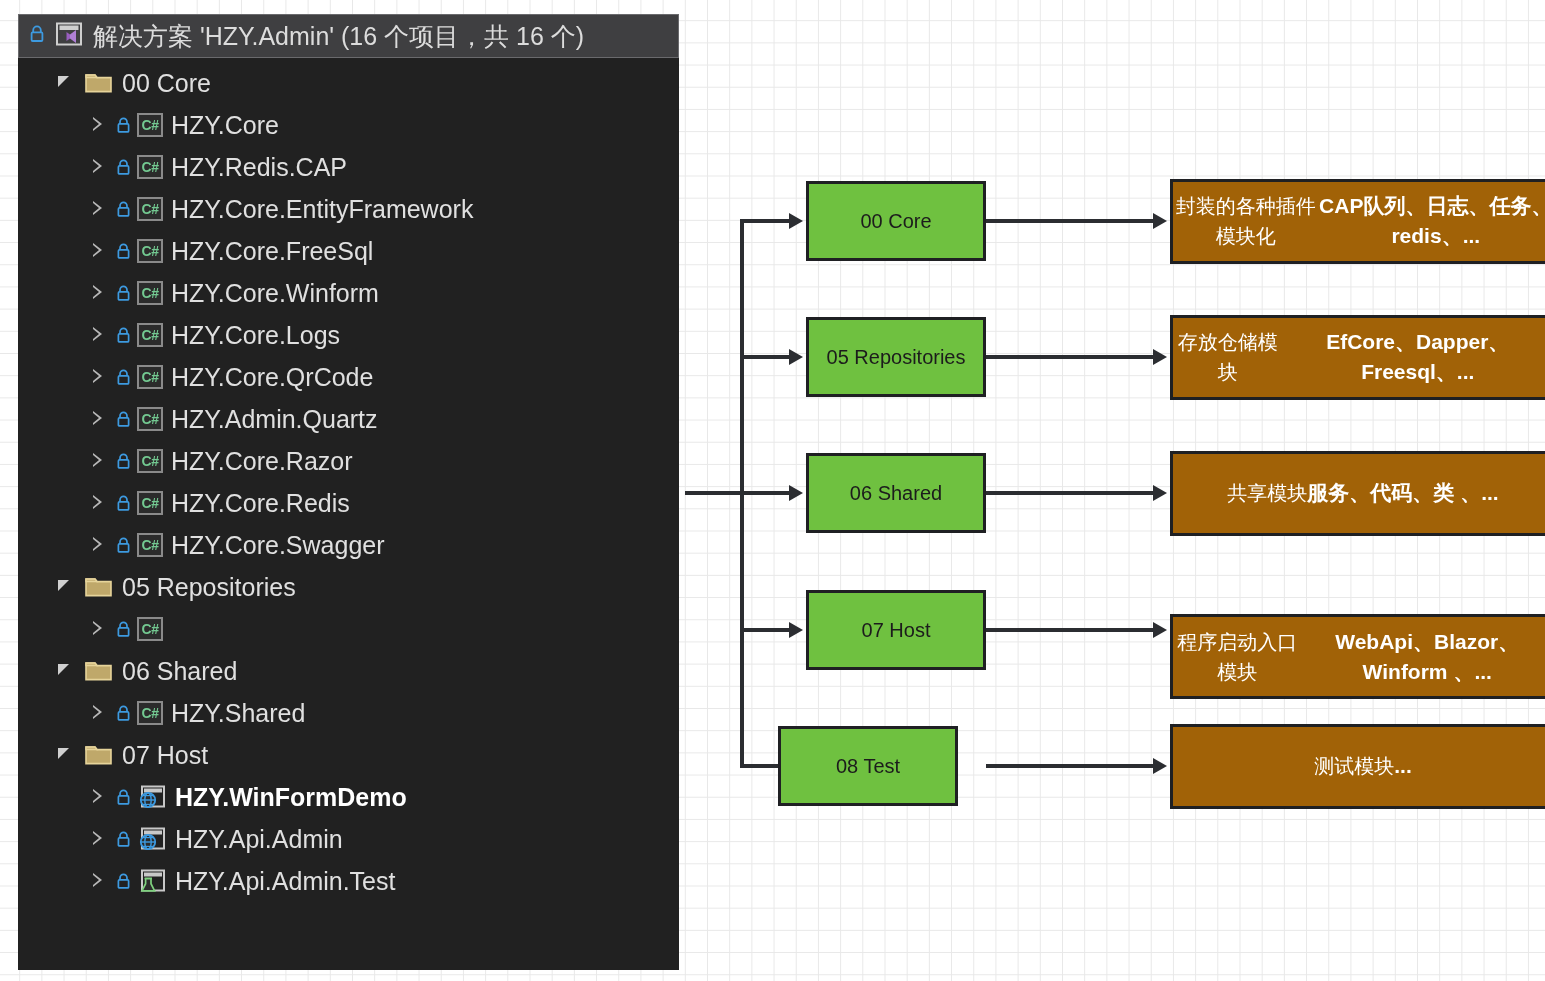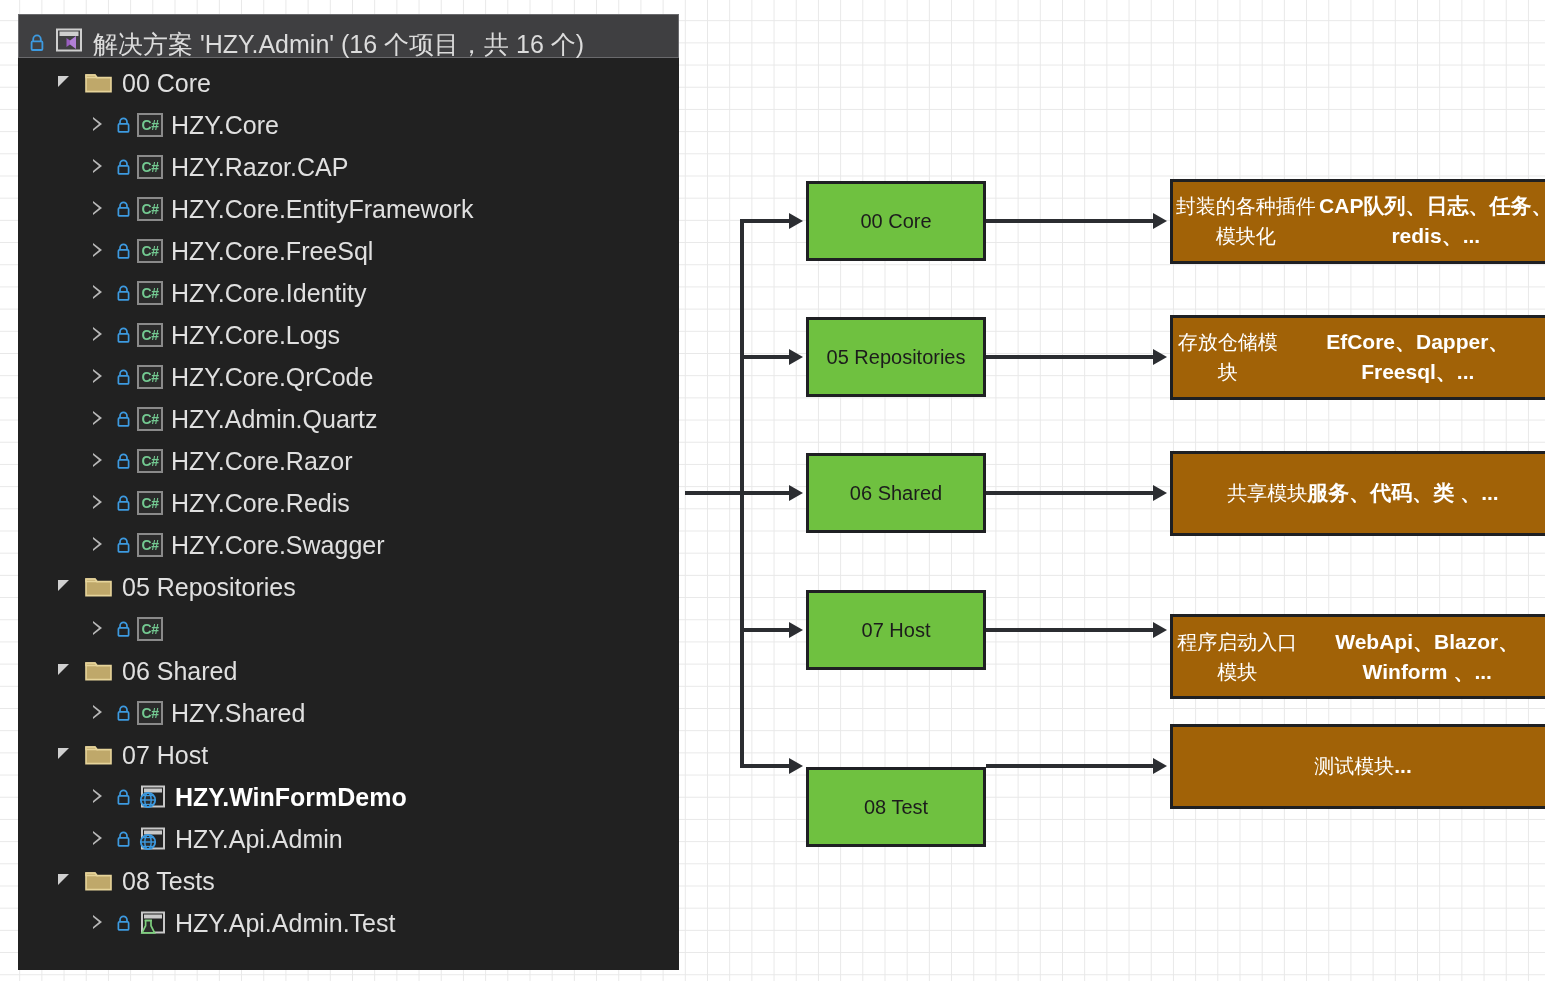--- a/index.html
+++ b/index.html
@@ -24,21 +24,21 @@
     position:absolute;left:18px;top:14px;width:661px;height:956px;
     background:#212121;
     box-sizing:border-box;
     overflow:hidden;
   }
   #se-header{
     position:absolute;left:0;top:0;width:661px;height:44px;
     background:#3f3f41;
     border:1px solid #6a6a6d;
     box-sizing:border-box;
-    display:flex;align-items:flex-end;
+    display:flex;align-items:center;
     padding-left:10px;
     white-space:nowrap;
   }
   #se-header-title{
     color:#dcdcdc;font-size:25px;line-height:26px;
     margin-left:9px;letter-spacing:0px;
   }
   #se-tree{
     position:absolute;left:0;top:48px;width:661px;height:906px;
   }
@@ -177,21 +177,21 @@
       <div class="tree-row">
         <span class="indent-project"></span>
         <span class="exp-closed"></span>
         <span class="icon-gap"></span>
         <span class="lock-icon"><svg width="15" height="19" viewBox="0 0 15 19">
             <path d="M4 8 V5.9 a3.5 3.5 0 0 1 7 0 V8" fill="none" stroke="#3d9ae0" stroke-width="1.7"></path>
             <rect x="2.4" y="7.9" width="10.2" height="8" rx="1" fill="none" stroke="#3d9ae0" stroke-width="1.7"></rect>
           </svg></span>
         <span class="icon-gap" style="width:6px;flex:0 0 6px;"></span>
         <span class="cs-icon">C#</span>
-        <span class="label">HZY.Razor.CAP</span>
+        <span class="label">HZY.Redis.CAP</span>
       </div>
       <div class="tree-row">
         <span class="indent-project"></span>
         <span class="exp-closed"></span>
         <span class="icon-gap"></span>
         <span class="lock-icon"><svg width="15" height="19" viewBox="0 0 15 19">
             <path d="M4 8 V5.9 a3.5 3.5 0 0 1 7 0 V8" fill="none" stroke="#3d9ae0" stroke-width="1.7"></path>
             <rect x="2.4" y="7.9" width="10.2" height="8" rx="1" fill="none" stroke="#3d9ae0" stroke-width="1.7"></rect>
           </svg></span>
         <span class="icon-gap" style="width:6px;flex:0 0 6px;"></span>
@@ -213,21 +213,21 @@
       <div class="tree-row">
         <span class="indent-project"></span>
         <span class="exp-closed"></span>
         <span class="icon-gap"></span>
         <span class="lock-icon"><svg width="15" height="19" viewBox="0 0 15 19">
             <path d="M4 8 V5.9 a3.5 3.5 0 0 1 7 0 V8" fill="none" stroke="#3d9ae0" stroke-width="1.7"></path>
             <rect x="2.4" y="7.9" width="10.2" height="8" rx="1" fill="none" stroke="#3d9ae0" stroke-width="1.7"></rect>
           </svg></span>
         <span class="icon-gap" style="width:6px;flex:0 0 6px;"></span>
         <span class="cs-icon">C#</span>
-        <span class="label">HZY.Core.Identity</span>
+        <span class="label">HZY.Core.Winform</span>
       </div>
       <div class="tree-row">
         <span class="indent-project"></span>
         <span class="exp-closed"></span>
         <span class="icon-gap"></span>
         <span class="lock-icon"><svg width="15" height="19" viewBox="0 0 15 19">
             <path d="M4 8 V5.9 a3.5 3.5 0 0 1 7 0 V8" fill="none" stroke="#3d9ae0" stroke-width="1.7"></path>
             <rect x="2.4" y="7.9" width="10.2" height="8" rx="1" fill="none" stroke="#3d9ae0" stroke-width="1.7"></rect>
           </svg></span>
         <span class="icon-gap" style="width:6px;flex:0 0 6px;"></span>
@@ -381,30 +381,20 @@
             <rect x="7" y="4.5" width="18" height="4" fill="#c8c8c8"></rect>
             <circle cx="11" cy="16" r="7.2" fill="#2b2b2b" stroke="#3d9ae0" stroke-width="1.8"></circle>
             <ellipse cx="11" cy="16" rx="3.2" ry="7.2" fill="none" stroke="#3d9ae0" stroke-width="1.4"></ellipse>
             <line x1="3.9" y1="16" x2="18.1" y2="16" stroke="#3d9ae0" stroke-width="1.4"></line>
             <line x1="5.3" y1="11.6" x2="16.7" y2="11.6" stroke="#3d9ae0" stroke-width="1.2"></line>
             <line x1="5.3" y1="20.4" x2="16.7" y2="20.4" stroke="#3d9ae0" stroke-width="1.2"></line>
           </svg></span>
         <span class="label">HZY.Api.Admin</span>
       </div>
       <div class="tree-row">
-        <span class="indent-folder"></span>
-        <span class="exp-open"></span>
-        <span class="icon-gap"></span>
-        <span class="folder-icon"><svg width="30" height="24" viewBox="0 0 30 24">
-            <path d="M2 4 h9 l2 2.6 h14 v14 h-25 z" fill="#bfa86a" stroke="#e6d49a" stroke-width="1.6"></path>
-            <path d="M2 4 h9 l2 2.6 h-11 z" fill="#cdb87c" stroke="#e6d49a" stroke-width="1.4"></path>
-          </svg></span>
-        <span class="label">08 Tests</span>
-      </div>
-      <div class="tree-row">
         <span class="indent-project"></span>
         <span class="exp-closed"></span>
         <span class="icon-gap"></span>
         <span class="lock-icon"><svg width="15" height="19" viewBox="0 0 15 19">
             <path d="M4 8 V5.9 a3.5 3.5 0 0 1 7 0 V8" fill="none" stroke="#3d9ae0" stroke-width="1.7"></path>
             <rect x="2.4" y="7.9" width="10.2" height="8" rx="1" fill="none" stroke="#3d9ae0" stroke-width="1.7"></rect>
           </svg></span>
         <span class="icon-gap" style="width:6px;flex:0 0 6px;"></span>
         <span class="test-icon"><svg width="30" height="26" viewBox="0 0 30 26">
             <rect x="5" y="2.5" width="22" height="20" fill="none" stroke="#c8c8c8" stroke-width="2"></rect>
@@ -459,21 +449,21 @@
       <span>07 Host</span>
     </div>
     <div class="conn" style="left:986px;top:628px;width:168px;height:4px;"></div>
     <div class="arrowhead" style="left:1153px;top:622px;"></div>
     <div class="node blue" style="left:1170px;top:614px;">
       <span class="blue-l1">程序启动入口模块</span>
       <span class="blue-l2">WebApi、Blazor、Winform 、...</span>
     </div>
     <div class="conn" style="left:742px;top:764px;width:48px;height:4px;"></div>
     <div class="arrowhead" style="left:789px;top:758px;"></div>
-    <div class="node green" style="left:806px;top:726px;margin-top:41px;">
+    <div class="node green" style="left:778px;top:726px;">
       <span>08 Test</span>
     </div>
     <div class="conn" style="left:986px;top:764px;width:168px;height:4px;"></div>
     <div class="arrowhead" style="left:1153px;top:758px;"></div>
     <div class="node blue" style="left:1170px;top:723.5px;">
       <span class="blue-l1">测试模块</span>
       <span class="blue-l2">...</span>
     </div>
   </div>
 

